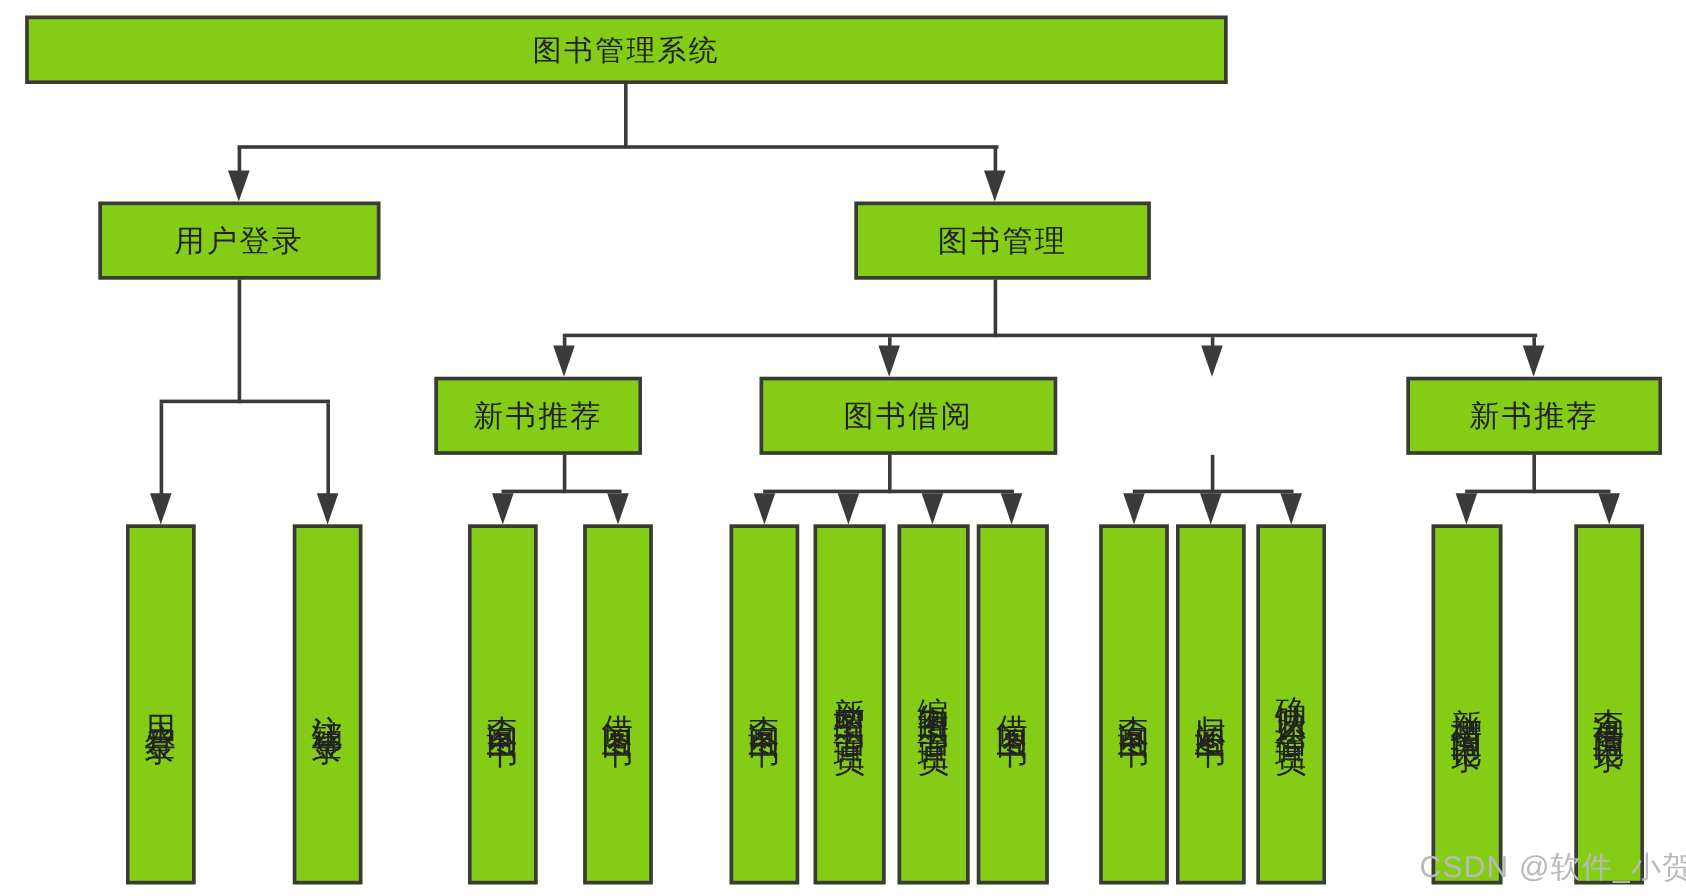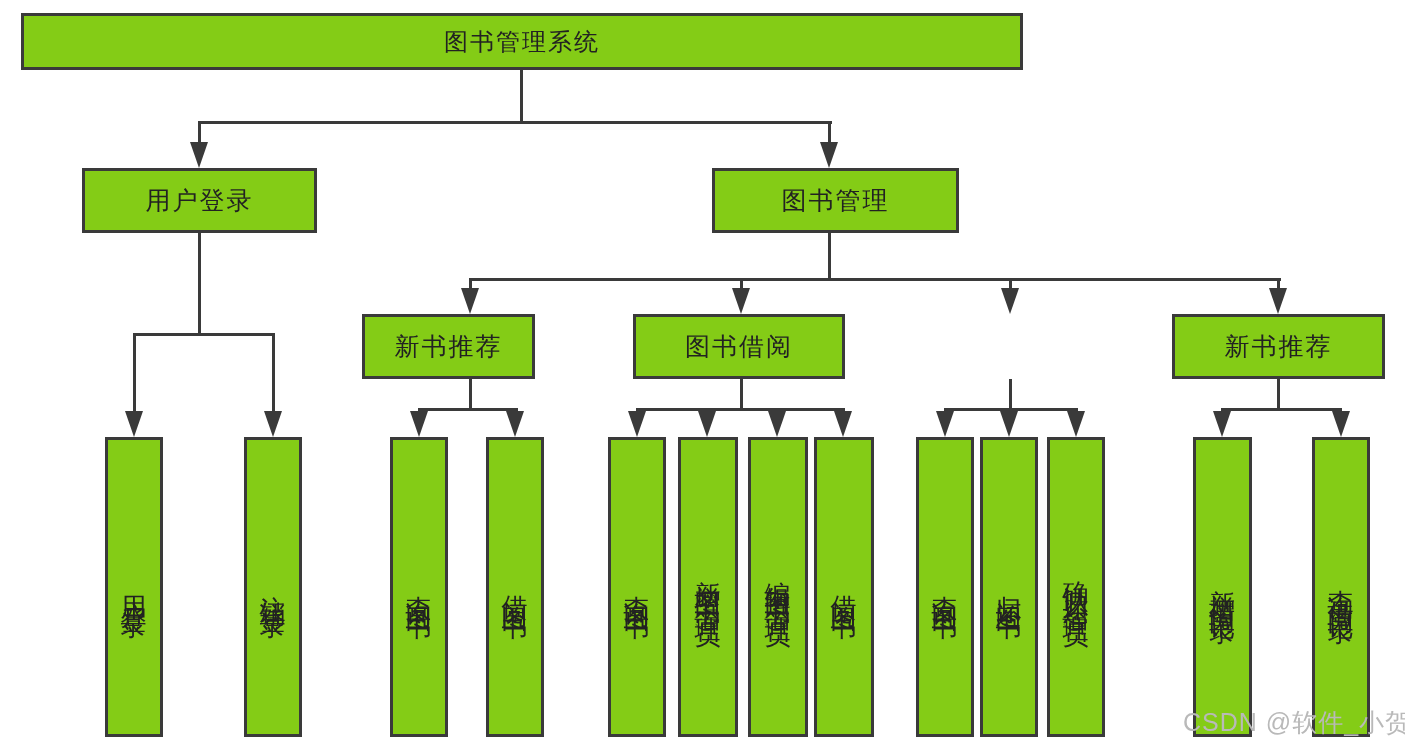--- a/index.html
+++ b/index.html
@@ -96,21 +96,21 @@
   <div class="vline" style="left:740px; top:281px; height:10px;"></div>
   <div class="arrowhead" style="left:732px; top:288px;"></div>
   <div class="vline" style="left:1009px; top:281px; height:10px;"></div>
   <div class="arrowhead" style="left:1001px; top:288px;"></div>
   <div class="vline" style="left:1277px; top:281px; height:10px;"></div>
   <div class="arrowhead" style="left:1269px; top:288px;"></div>
 
   <div class="node hbox" style="left:362px; top:314px; width:173px; height:65px;">
     <span>新书推荐</span>
   </div>
-  <div class="node hbox" style="left:633px; top:314px; width:212px; height:65px;">
+  <div class="node hbox" style="left:633px; top:314px; width:248px; height:65px;">
     <span>图书借阅</span>
   </div>
   <div class="node hbox" style="left:1172px; top:314px; width:213px; height:65px;">
     <span>新书推荐</span>
   </div>
 
   <div class="vline" style="left:469px; top:379px; height:32px;"></div>
   <div class="hline" style="left:418px; top:408px; width:100px;"></div>
   <div class="arrowhead" style="left:410px; top:411px;"></div>
   <div class="arrowhead" style="left:506px; top:411px;"></div>

